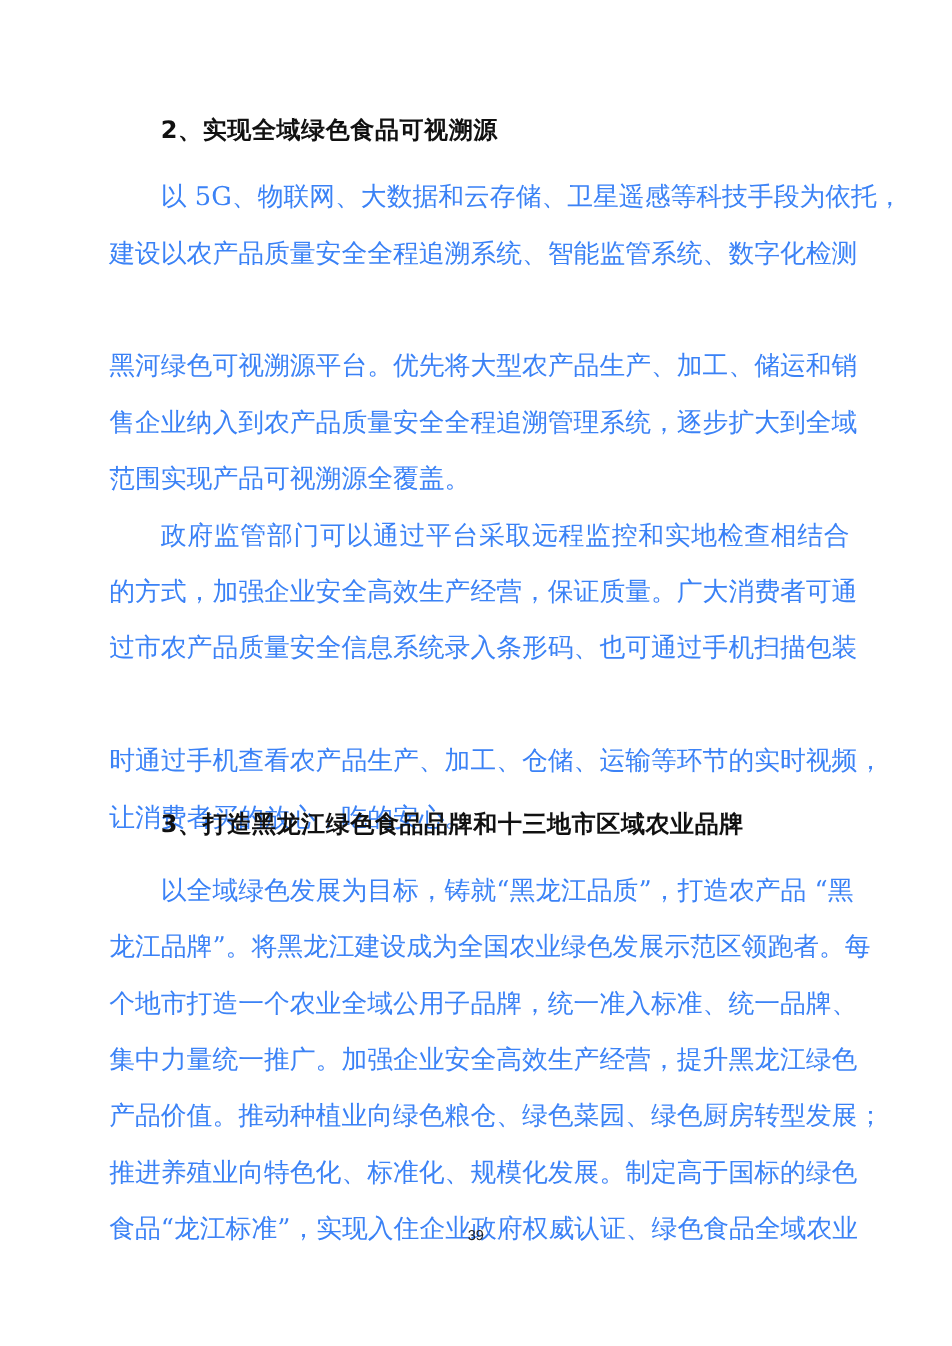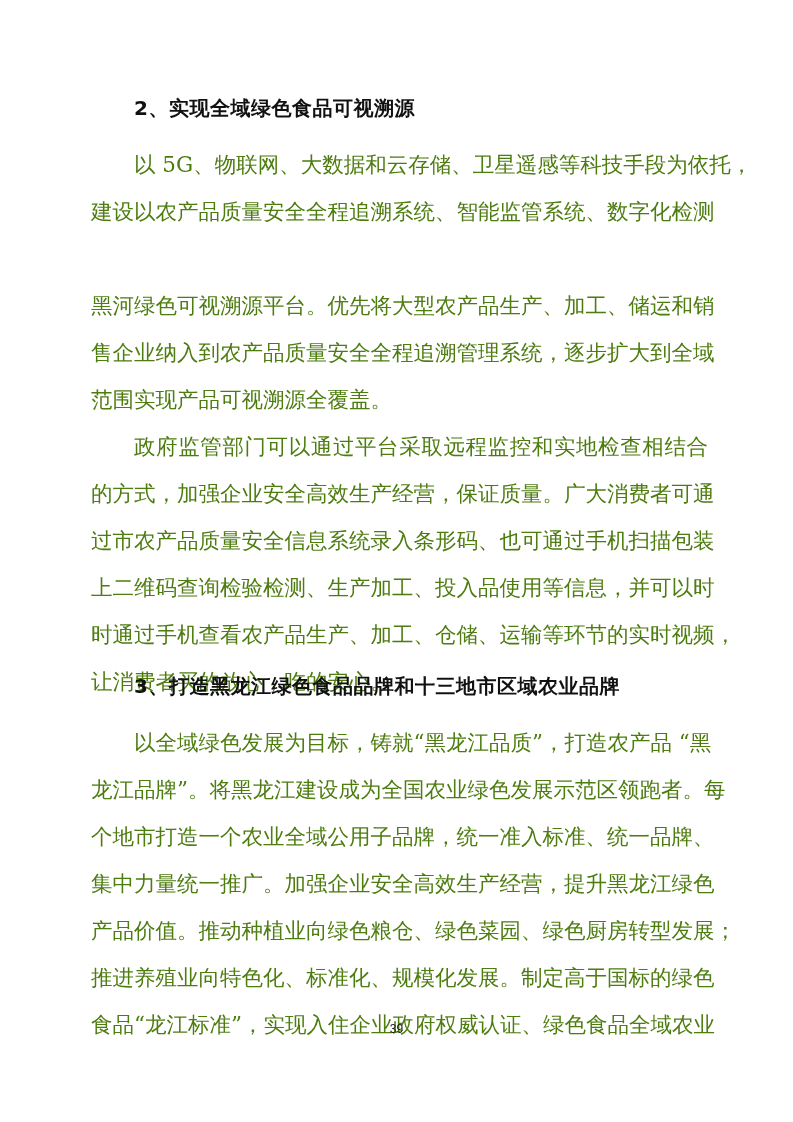--- a/index.html
+++ b/index.html
@@ -5,21 +5,21 @@
     html, body { margin: 0; padding: 0; background: #ffffff; }
     body { width: 793px; height: 1122px; position: relative; overflow: hidden; }
     .page { position: absolute; left: 0; top: 0; width: 792px; height: 1122px; background: #fff; }
     .heading {
       position: absolute; left: 134px;
       font-family: "DejaVu Sans", sans-serif; font-weight: bold;
       font-size: 20px; color: #111; white-space: nowrap; letter-spacing: 0.5px;
     }
     .line {
       position: absolute; left: 91px; width: 617px;
-      font-family: "DejaVu Serif", serif; font-size: 21.5px; color: #4d7c0f;
+      font-family: "DejaVu Serif", serif; font-size: 21.5px; color: #3b82f6;
       white-space: nowrap; text-align: justify; text-align-last: justify;
       line-height: 30px; height: 30px; overflow: visible;
     }
     .line.indent { left: 134px; width: 574px; }
     .line.last { text-align-last: left; }
     .pagenum {
       position: absolute; left: 0; width: 793px; top: 1022px; text-align: center;
       font-family: Liberation Sans, sans-serif; font-size: 12px; color: #222;
     }
   </style>
@@ -32,21 +32,20 @@
 
   <div class="line indent" style="top:150px;">以 5G、物联网、大数据和云存储、卫星遥感等科技手段为依托，</div>
   <div class="line" style="top:197px;">建设以农产品质量安全全程追溯系统、智能监管系统、数字化检测</div>
   <div class="line" style="top:338px;">售企业纳入到农产品质量安全全程追溯管理系统，逐步扩大到全域</div>
   <div class="line" style="top:291px;">黑河绿色可视溯源平台。优先将大型农产品生产、加工、储运和销</div>
   <div class="line last" style="top:385px;">范围实现产品可视溯源全覆盖。</div>
 
   <div class="line indent" style="top:432px;">政府监管部门可以通过平台采取远程监控和实地检查相结合</div>
   <div class="line" style="top:479px;">的方式，加强企业安全高效生产经营，保证质量。广大消费者可通</div>
   <div class="line" style="top:526px;">过市农产品质量安全信息系统录入条形码、也可通过手机扫描包装</div>
-  <div class="line" style="top:573px;">上二维码查询检验检测、生产加工、投入品使用等信息，并可以时</div>
   <div class="line" style="top:620px;">时通过手机查看农产品生产、加工、仓储、运输等环节的实时视频，</div>
   <div class="line last" style="top:667px;">让消费者买的放心，吃的安心。</div>
 
   <div class="heading" style="top:673px;">3、打造黑龙江绿色食品品牌和十三地市区域农业品牌</div>
 
   <div class="line indent" style="top:728px;">以全域绿色发展为目标，铸就“黑龙江品质”，打造农产品 “黑</div>
   <div class="line" style="top:775px;">龙江品牌”。将黑龙江建设成为全国农业绿色发展示范区领跑者。每</div>
   <div class="line" style="top:822px;">个地市打造一个农业全域公用子品牌，统一准入标准、统一品牌、</div>
   <div class="line" style="top:869px;">集中力量统一推广。加强企业安全高效生产经营，提升黑龙江绿色</div>
   <div class="line" style="top:916px;">产品价值。推动种植业向绿色粮仓、绿色菜园、绿色厨房转型发展；</div>

